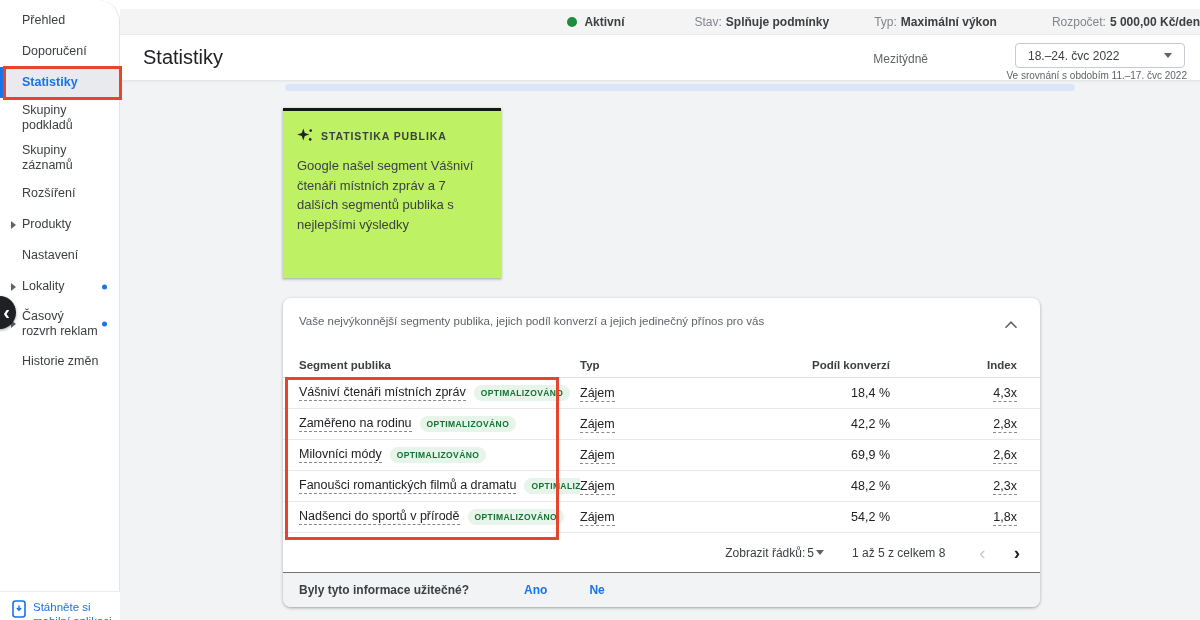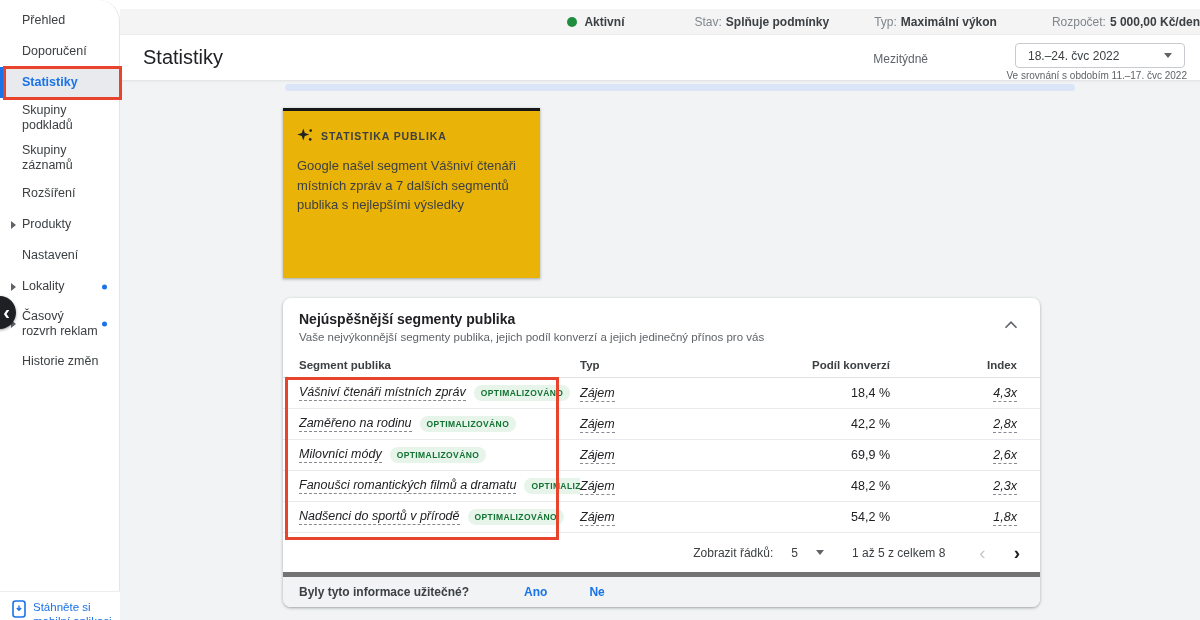--- a/index.html
+++ b/index.html
@@ -51,54 +51,54 @@
   .caret { width:0; height:0; border-left:4px solid transparent; border-right:4px solid transparent;
     border-top:5px solid #5f6368; }
   .compare-note { position:absolute; right:13px; top:35px; font-size:10px; color:#5f6368; }
 
   
   .content { position:absolute; left:120px; top:81px; width:1080px; height:539px;
     background:#f1f3f4; }
   .scroll-sliver { position:absolute; left:165px; top:3px; width:790px; height:7px;
     background:#dbe5f8; border-radius:4px; }
 
-  .insight-card { position:absolute; left:163px; top:27px; width:257px; height:170px;
-    background:#eab308; border-top:3px solid #17171a;
+  .insight-card { position:absolute; left:163px; top:27px; width:218px; height:170px;
+    background:#bef264; border-top:3px solid #17171a;
     box-shadow:0 1px 2px rgba(60,64,67,.3),0 1px 3px 1px rgba(60,64,67,.12); cursor:pointer;}
   .insight-card .head { display:flex; align-items:center; gap:7px; padding:16px 14px 0 14px; }
   .insight-card .head .t { font-size:10.5px; font-weight:700; letter-spacing:.9px; color:#3c4043; }
   .insight-card .body { padding:12px 14px 0 14px; font-size:13px; line-height:1.5; color:#3c4043; }
 
   .panel { position:absolute; left:163px; top:217px; width:757px; height:309px;
     background:#fff; border-radius:8px; overflow:hidden;
     box-shadow:0 1px 2px rgba(60,64,67,.3),0 1px 3px 1px rgba(60,64,67,.12); }
   .panel-head { position:relative; height:54px; padding:13px 16px 0 16px; }
   .panel-title { font-size:14px; font-weight:700; color:#202124; }
   .panel-sub { font-size:11.5px; color:#5f6368; margin-top:4px; }
   .collapse-chevron { position:absolute; right:18px; top:16px; width:22px; height:22px; cursor:pointer; }
 
   .tgrid { display:grid; grid-template-columns:281px 190px 120px 127px; align-items:center;
     padding:0 23px 0 16px; }
   .thead { height:26px; border-bottom:1px solid #e0e0e0; font-size:11.5px; font-weight:700; color:#3c4043; }
   .trow  { height:31px; border-bottom:1px solid #e8eaed; font-size:12.5px; color:#202124; }
   .cr { text-align:right; }
-  .dashed { border-bottom:1px dashed #868b90; padding-bottom:1px; cursor:pointer;font-style:italic; }
+  .dashed { border-bottom:1px dashed #868b90; padding-bottom:1px; cursor:pointer; }
   .seg-cell { display:flex; align-items:center; gap:8px; white-space:nowrap; overflow:hidden;}
   .badge { background:#e6f4ea; color:#137333; font-size:8.5px; font-weight:700;
     letter-spacing:.4px; padding:3px 7px; border-radius:10px; white-space:nowrap; }
 
   .pagerow { height:39px; display:flex; align-items:center; justify-content:flex-end;
     padding-right:20px; font-size:12px; color:#3c4043; }
-  .rows-select { display:flex; align-items:center; gap:18px; cursor:pointer; }
+  .rows-select { display:flex; align-items:center; gap:2px; cursor:pointer; }
   .rows-select .caret { border-top-color:#5f6368; }
   .pg-range { margin-left:28px; }
   .pg-prev { margin-left:34px; font-size:19px; color:#c6c9cd; cursor:default; }
   .pg-next { margin-left:28px; font-size:19px; color:#202124; font-weight:700; cursor:pointer; }
 
-  .feedback { height:35px; background:#f1f3f4; border-top:5px solid #737373;
+  .feedback { height:35px; background:#f1f3f4; border-top:1px solid #737373;
     display:flex; align-items:center; padding-left:16px; font-size:12px; }
   .feedback .q { font-weight:700; color:#3c4043; }
   .feedback a { color:#1a73e8; font-weight:700; text-decoration:none; cursor:pointer; }
   .fb-yes { margin-left:55px; } .fb-no { margin-left:42px; }
 
   
   .annot { position:absolute; border:3px solid #e8432c; z-index:50; pointer-events:none; }
   .annot1 { left:3px; top:66px; width:119px; height:34px; }
   .annot2 { left:285px; top:377px; width:274px; height:163px; }
 </style>
@@ -202,21 +202,20 @@
         <circle cx="13.7" cy="3.6" r="1.3" fill="#202124"></circle>
         <circle cx="13.2" cy="12.4" r="1.3" fill="#202124"></circle>
       </svg>
       <span class="t">STATISTIKA PUBLIKA</span>
     </div>
     <div class="body">Google našel segment Vášniví čtenáři místních zpráv a 7 dalších segmentů publika s nejlepšími výsledky</div>
   </div>
 
   <div class="panel">
     <div class="panel-head">
-      <div class="panel-title">Nejúspěšnější segmenty publika</div>
       <div class="panel-sub">Vaše nejvýkonnější segmenty publika, jejich podíl konverzí a jejich jedinečný přínos pro vás</div>
       <svg class="collapse-chevron" viewBox="0 0 24 24">
         <path d="M6 15 L12 9 L18 15" fill="none" stroke="#5f6368" stroke-width="1.8"></path>
       </svg>
     </div>
 
     <div class="tgrid thead">
       <div>Segment publika</div>
       <div>Typ</div>
       <div class="cr">Podíl konverzí</div>

